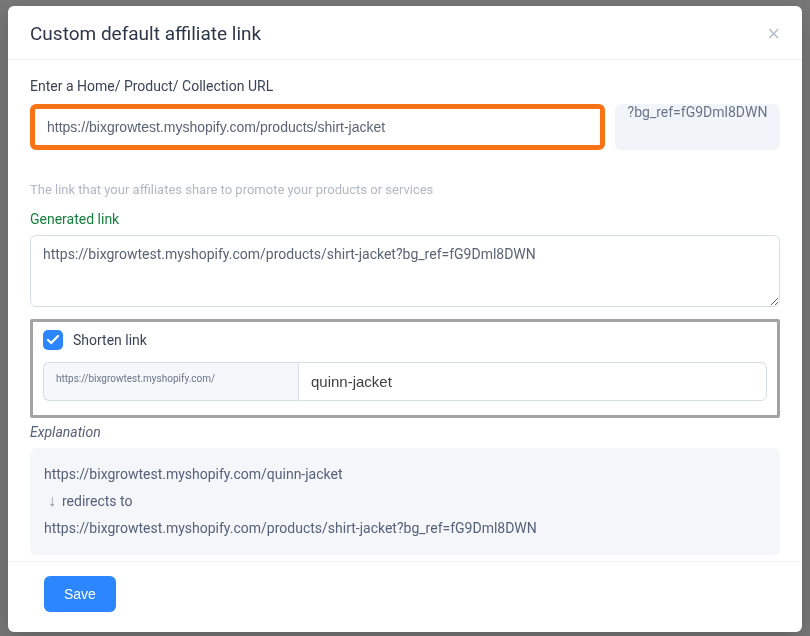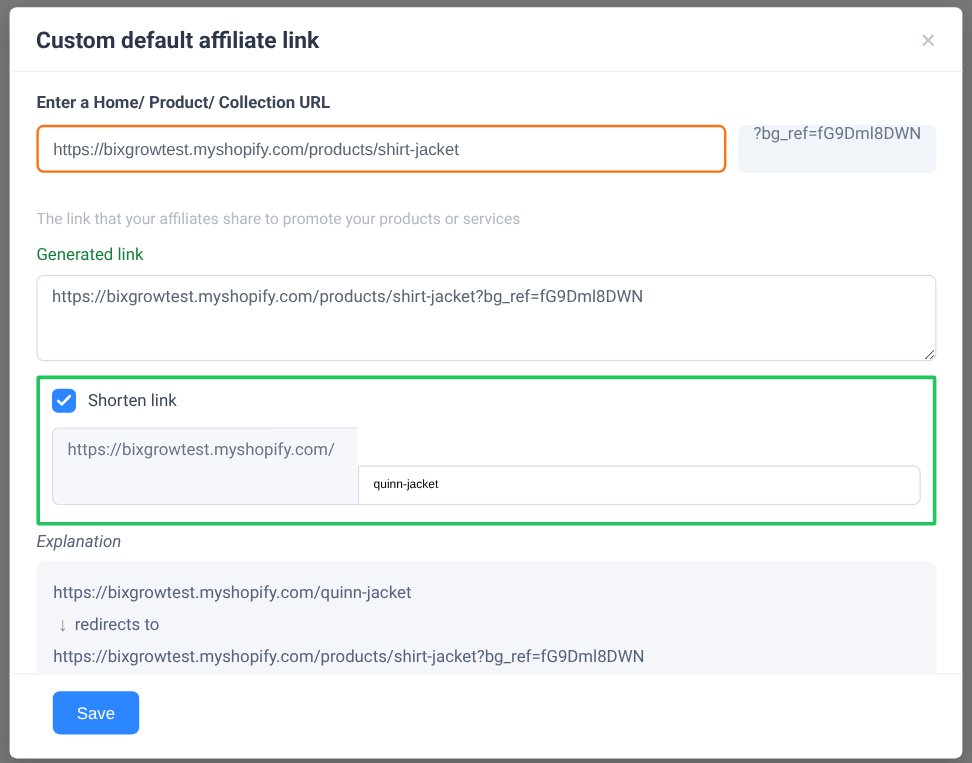--- a/index.html
+++ b/index.html
@@ -31,55 +31,55 @@
     }
     .modal-header {
       display: flex;
       align-items: center;
       justify-content: space-between;
       padding: 16px 22px 14px 22px;
       border-bottom: 1px solid #eceff4;
     }
     .modal-title {
       font-size: 19px;
-      font-weight: 700;
+      font-weight: 400;
       color: #2d3649;
     }
     .close-btn {
       font-size: 22px;
       color: #b7bfcb;
       cursor: pointer;
       background: none;
       border: none;
       line-height: 1;
     }
     .modal-body {
       padding: 18px 22px 12px 22px;
       flex: 1;
       overflow: auto;
     }
     .label {
       font-size: 14px;
-      font-weight: 700;
+      font-weight: 400;
       color: #3a4457;
       margin-bottom: 10px;
     }
     .regular-label {
       font-size: 14px;
       color: #15803d;
       margin-bottom: 8px;
     }
     .row-url {
       display: flex;
       gap: 10px;
       margin-bottom: 6px;
     }
     .text-input {
       flex: 1;
-      border: 2px solid #f97316;
+      border: 5px solid #f97316;
       border-radius: 6px;
       padding: 10px 12px;
       font-size: 14px;
       color: #596374;
       background: #fff;
     }
     .suffix-box {
       border: none;
       background: #f1f4f9;
       border-radius: 6px;
@@ -101,21 +101,21 @@
       border-radius: 6px;
       padding: 10px 12px;
       font-size: 14px;
       color: #596374;
       resize: vertical;
       height: 72px;
       font-family: inherit;
       margin-bottom: 8px;
     }
     .highlight-box {
-      border: 3px solid #22c55e;
+      border: 3px solid #a3a3a3;
       border-radius: 2px;
       padding: 8px 10px 14px 10px;
       margin-bottom: 6px;
     }
     .check-row {
       display: flex;
       align-items: center;
       gap: 10px;
       margin-bottom: 12px;
     }
@@ -138,32 +138,31 @@
     .short-row {
       display: flex;
       gap: 0;
     }
     .base-url {
       border: 1px solid #d7dde7;
       border-right: none;
       border-radius: 6px 0 0 6px;
       background: #f5f7fb;
       padding: 10px 12px;
-      font-size: 14px;
+      font-size: 10px;
       color: #6b7588;
       min-width: 255px;
     }
     .slug-input {
       border: 1px solid #d7dde7;
       border-radius: 0 6px 6px 0;
       padding: 10px 12px;
-      font-size: 10px;
-      color: #000000;
+      font-size: 15px;
+      color: #404040;
       flex: 1;
-      margin-top: 32px;
     }
     .expl-label {
       font-size: 14px;
       font-style: italic;
       color: #56617a;
       margin: 4px 0 8px 0;
     }
     .expl-box {
       background: #f4f6fa;
       border-radius: 6px;

